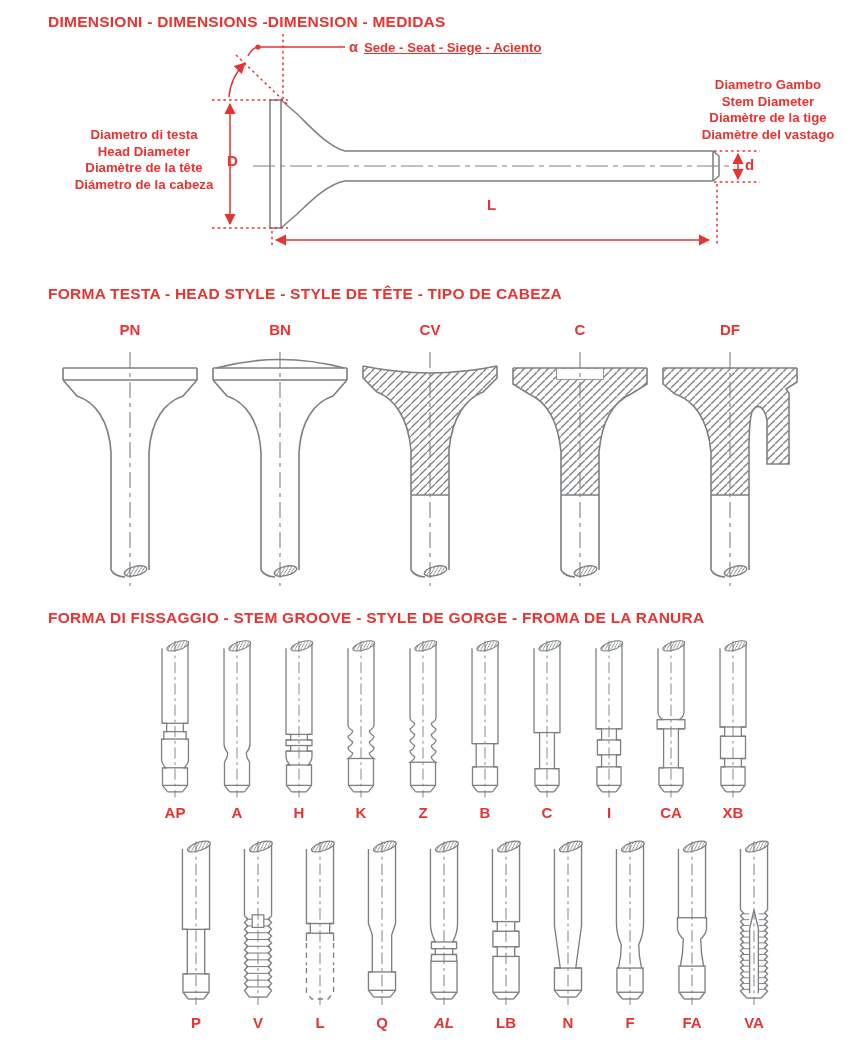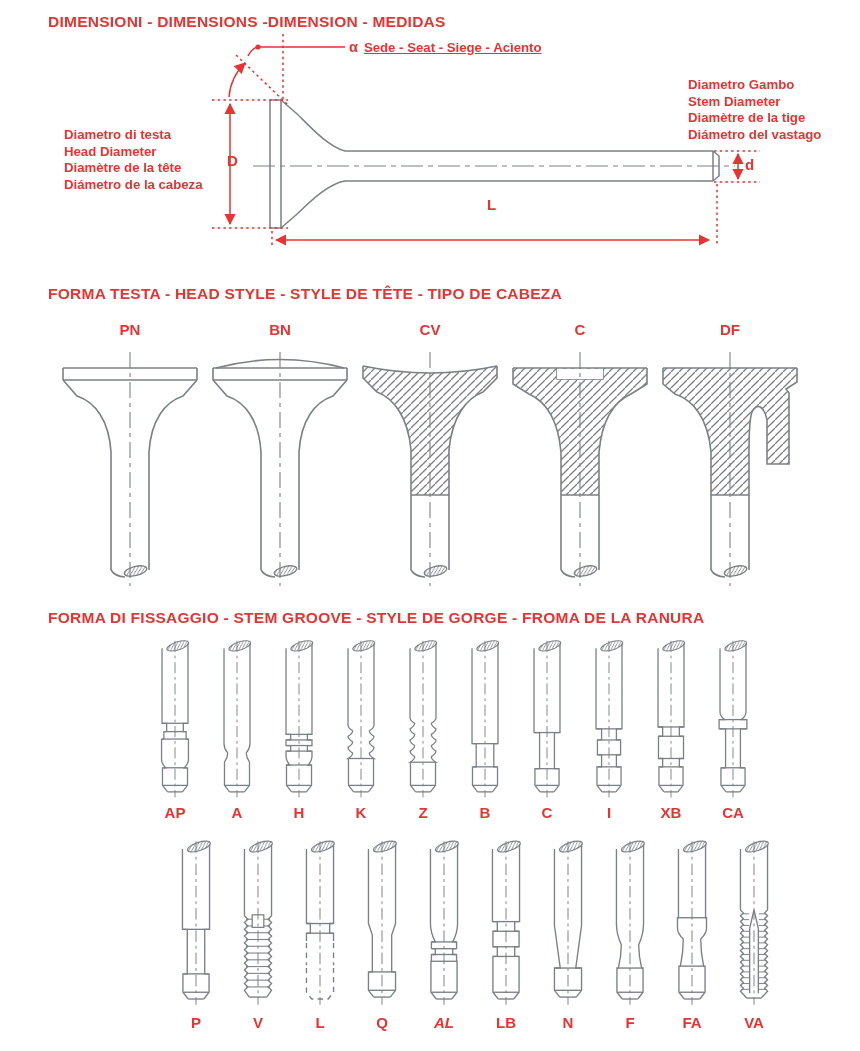--- a/index.html
+++ b/index.html
@@ -3,21 +3,21 @@
 <meta charset="utf-8">
 <style>
   :root{ --red:#e73331; --gray:#7c8084; }
   html,body{margin:0;padding:0;background:#fff;}
   #page{position:relative;width:860px;height:1051px;background:#fff;overflow:hidden;
         font-family:"Liberation Sans",sans-serif;}
   .sec-title{position:absolute;left:48px;color:var(--red);font-weight:700;
              font-size:15.5px;letter-spacing:.25px;white-space:nowrap;}
   .ml{position:absolute;color:var(--red);font-size:13.2px;font-weight:600;
       line-height:16.5px;white-space:nowrap;}
-  .ml.right{text-align:left;}
+  .ml.right{text-align:center;}
   .ml.center{text-align:center;}
   .sym{position:absolute;color:var(--red);font-weight:700;font-size:15px;}
   .alpha-row{position:absolute;display:flex;gap:6px;align-items:baseline;}
   .alpha-row .a{color:var(--red);font-weight:700;font-size:14.5px;}
   .alpha-row .t{color:var(--red);font-weight:600;font-size:13.2px;white-space:nowrap;text-decoration:underline;}
   .cols{position:absolute;display:flex;justify-content:center;}
   .col{display:flex;flex-direction:column;align-items:center;}
   .itemlabel{color:var(--red);font-weight:700;font-size:15px;text-align:center;
              height:20px;line-height:20px;}
   svg{display:block;}
@@ -85,21 +85,21 @@
     <div>Head Diameter</div>
     <div>Diamètre de la tête</div>
     <div>Diámetro de la cabeza</div>
   </div>
   <div class="sym" style="left:227px;top:152px;">D</div>
 
   <div class="ml right" style="left:688px;top:77px;width:160px;">
     <div>Diametro Gambo</div>
     <div>Stem Diameter</div>
     <div>Diamètre de la tige</div>
-    <div>Diámetro del vastago</div>
+    <div>Diamètre del vastago</div>
   </div>
   <div class="sym" style="left:745px;top:156px;">d</div>
 
   <div class="sym" style="left:487px;top:196px;">L</div>
 
   <div class="sec-title" style="top:285px;">FORMA TESTA - HEAD STYLE - STYLE DE TÊTE - TIPO DE CABEZA</div>
   <div class="cols" id="head-row" style="left:30px;top:320px;width:800px;">
       <div class="col" style="width: 150px;">
         <div class="itemlabel">PN</div>
         <svg viewBox="0 0 150 250" width="150" height="250">
@@ -309,49 +309,49 @@
             <path d="M18.6,159 H43.4"></path>
           </g>
           <ellipse cx="34" cy="8.5" rx="12.3" ry="4.3" transform="rotate(-18 34 8.5)" fill="url(#hs)" stroke="#7c8084" stroke-width="1.2"></ellipse>
           <path d="M31,3 V172" stroke="#7c8084" stroke-width="1" stroke-dasharray="12 4 3 4" fill="none"></path>
         </svg>
         <div class="itemlabel">I</div>
       </div>
       <div class="col" style="width: 62px;">
         <svg viewBox="0 0 62 178" width="60" height="165">
           <g stroke="#7c8084" stroke-width="1.4" fill="none">
+            <path d="M45,6L45,80Q45,84 40,88L46,88L46,98L39,98L39,140L44,140L44,159L38.5,166"></path>
+            <path d="M17,11L17,80Q17,84 22,88L16,88L16,98L23,98L23,140L18,140L18,159L23.5,166"></path>
+            <path d="M23.5,166 H38.5"></path>
+            <path d="M16.6,88 H45.4"></path>
+            <path d="M16.6,98 H45.4"></path>
+            <path d="M18.6,140 H43.4"></path>
+            <path d="M18.6,159 H43.4"></path>
+          </g>
+          <ellipse cx="34" cy="8.5" rx="12.3" ry="4.3" transform="rotate(-18 34 8.5)" fill="url(#hs)" stroke="#7c8084" stroke-width="1.2"></ellipse>
+          <path d="M31,3 V172" stroke="#7c8084" stroke-width="1" stroke-dasharray="12 4 3 4" fill="none"></path>
+        </svg>
+        <div class="itemlabel">CA</div>
+      </div>
+      <div class="col" style="width: 62px;">
+        <svg viewBox="0 0 62 178" width="60" height="165">
+          <g stroke="#7c8084" stroke-width="1.4" fill="none">
             <path d="M45,6L45,96L40,96L40,106L44.5,106L44.5,130L40,130L40,139L44,139L44,159L38.5,166"></path>
             <path d="M17,11L17,96L22,96L22,106L17.5,106L17.5,130L22,130L22,139L18,139L18,159L23.5,166"></path>
             <path d="M23.5,166 H38.5"></path>
             <path d="M17.6,96 H44.4"></path>
             <path d="M18.1,106 H43.9"></path>
             <path d="M18.1,130 H43.9"></path>
             <path d="M18.6,139 H43.4"></path>
             <path d="M18.6,159 H43.4"></path>
           </g>
           <ellipse cx="34" cy="8.5" rx="12.3" ry="4.3" transform="rotate(-18 34 8.5)" fill="url(#hs)" stroke="#7c8084" stroke-width="1.2"></ellipse>
           <path d="M31,3 V172" stroke="#7c8084" stroke-width="1" stroke-dasharray="12 4 3 4" fill="none"></path>
         </svg>
         <div class="itemlabel">XB</div>
-      </div>
-      <div class="col" style="width: 62px;">
-        <svg viewBox="0 0 62 178" width="60" height="165">
-          <g stroke="#7c8084" stroke-width="1.4" fill="none">
-            <path d="M45,6L45,80Q45,84 40,88L46,88L46,98L39,98L39,140L44,140L44,159L38.5,166"></path>
-            <path d="M17,11L17,80Q17,84 22,88L16,88L16,98L23,98L23,140L18,140L18,159L23.5,166"></path>
-            <path d="M23.5,166 H38.5"></path>
-            <path d="M16.6,88 H45.4"></path>
-            <path d="M16.6,98 H45.4"></path>
-            <path d="M18.6,140 H43.4"></path>
-            <path d="M18.6,159 H43.4"></path>
-          </g>
-          <ellipse cx="34" cy="8.5" rx="12.3" ry="4.3" transform="rotate(-18 34 8.5)" fill="url(#hs)" stroke="#7c8084" stroke-width="1.2"></ellipse>
-          <path d="M31,3 V172" stroke="#7c8084" stroke-width="1" stroke-dasharray="12 4 3 4" fill="none"></path>
-        </svg>
-        <div class="itemlabel">CA</div>
       </div>
     </div>
   <div class="cols" id="groove-row2" style="left:112px;top:836px;width:726px;">
       <div class="col" style="width: 62px;">
         <svg viewBox="0 0 62 178" width="60" height="177">
           <g stroke="#7c8084" stroke-width="1.4" fill="none">
             <path d="M45,6L45,94L40,94L40,140L44.5,140L44.5,159L39,166"></path>
             <path d="M17,11L17,94L22,94L22,140L17.5,140L17.5,159L23,166"></path>
             <path d="M23,166 H39"></path>
             <path d="M17.6,94 H44.4"></path>

